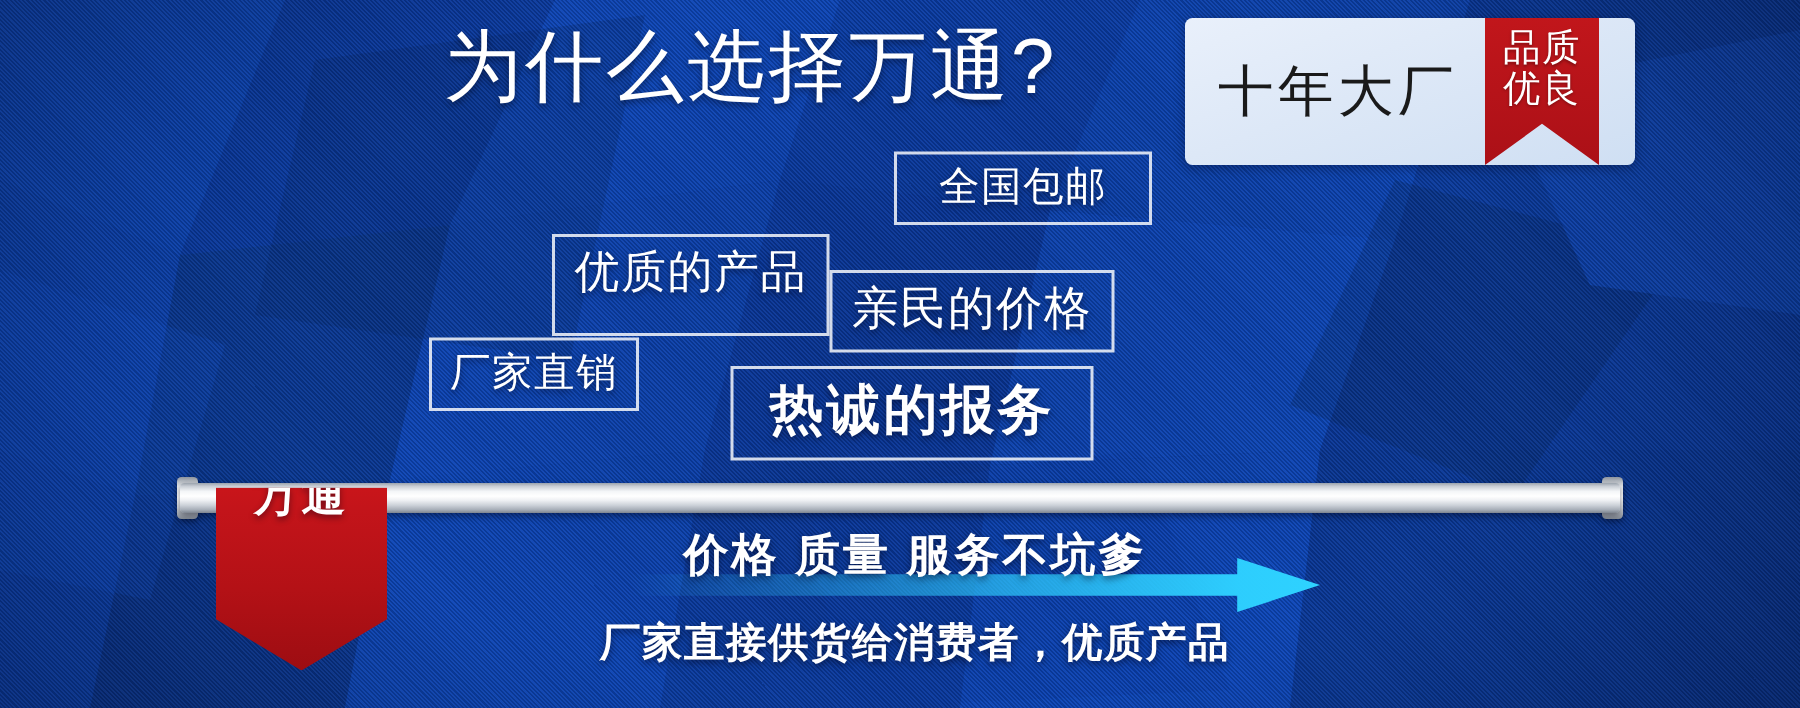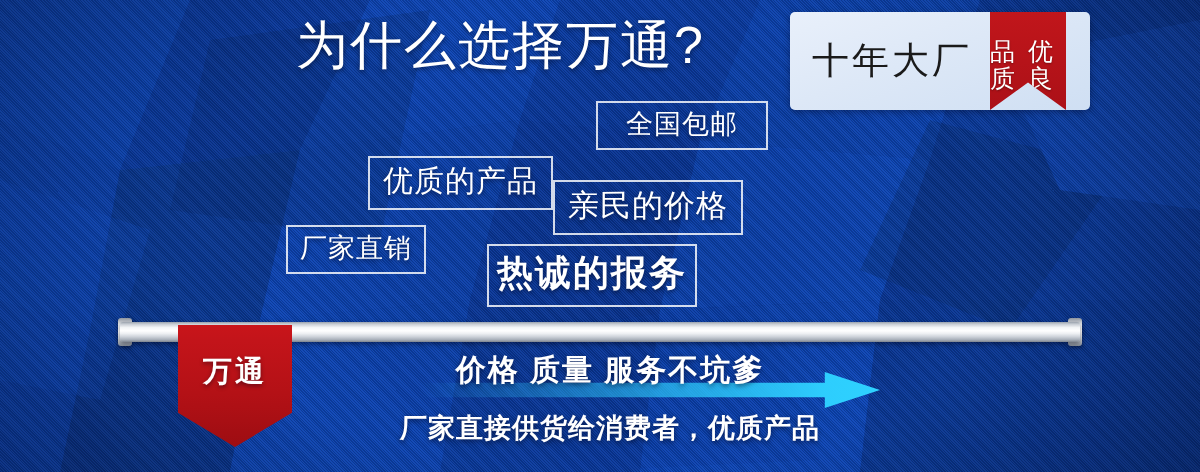--- a/index.html
+++ b/index.html
@@ -57,47 +57,47 @@
   #badge-text {
     position:absolute; left:22px; top:50%;
     transform:translateY(-50%);
     font-size:37px; color:#1a1a1a; letter-spacing:3px;
     white-space:nowrap; font-weight:400;
   }
   #ribbon {
     position:absolute; right:24px; top:0; width:76px; height:98px;
     background:linear-gradient(180deg,#c1161b 0%, #ab1017 100%);
     clip-path:polygon(0 0, 100% 0, 100% 100%, 50% 72%, 0 100%);
-    display:flex; flex-direction:row;
+    display:flex; flex-direction:column;
     align-items:center; justify-content:flex-start;
     padding-top:7px;
   }
   #ribbon span {
     color:#fff; font-size:25px; line-height:1.07;
     letter-spacing:1px; font-weight:400;
     text-shadow:0 1px 2px rgba(0,0,0,0.35);
   }
 
   
   .fbox {
     position:absolute;
     border:2px solid rgba(255,255,255,0.82);
     color:#ffffff;
     display:flex; align-items:center; justify-content:center;
     white-space:nowrap;
     text-shadow:0 2px 4px rgba(0,0,20,0.5);
     letter-spacing:1px;
   }
   #fbox0 { left:596px; top:101px; padding:3px 28px 6px; font-size:27px; }
-  #fbox1 { left:368px; top:156px; padding:3px 13px 6px; font-size:30px; }
+  #fbox1 { left:368px; top:156px; padding:3px 13px 20px; font-size:30px; }
   #fbox2 { left:553px; top:180px; padding:3px 13px 6px; font-size:31px; }
   #fbox3 { left:286px; top:225px; padding:3px 12px 6px; font-size:27px; }
   #fbox4 { left:838px; top:211px; padding:3px 13px 6px; font-size:30px; }
   #fbox5 {
-    left:487px; top:244px; padding:3px 8px 7px; font-size:36px;
+    left:487px; top:244px; padding:3px 24px 7px; font-size:36px;
     font-weight:bold; letter-spacing:2px;
   }
 
   
   #bar {
     left:120px; top:322px; width:960px; height:20px;
     background:linear-gradient(180deg,
        #9aa2ac 0%, #c9ced5 11%, #f4f6f8 28%, #ffffff 44%,
        #eef0f3 58%, #cdd2d9 74%, #a7aeb8 89%, #7d848f 100%);
     border-radius:3px;
@@ -107,25 +107,24 @@
     position:absolute; top:318px; width:14px; height:28px;
     background:linear-gradient(180deg,#8d949e 0%, #e6e9ed 22%, #ffffff 48%, #d4d9df 72%, #878e98 100%);
     border-radius:3px;
     box-shadow:0 2px 4px rgba(0,0,15,0.4);
   }
   #barcap-left  { left:118px; }
   #barcap-right { left:1068px; }
 
   .banner {
     position:absolute;
-    display:flex; align-items:center; justify-content:center;
+    display:flex; align-items:flex-start; justify-content:center;
     color:#ffffff;
     clip-path:polygon(0 0, 100% 0, 100% 72%, 50% 100%, 0 72%);
     box-shadow:0 3px 8px rgba(0,0,15,0.35);
-    margin-left:34px;
   }
   .banner span {
     font-size:29px; font-weight:bold; letter-spacing:3px;
     text-shadow:0 2px 4px rgba(0,0,20,0.45);
     transform:translateY(-14px);
   }
   #banner-left {
     left:144px; top:325px; width:114px; height:122px;
     background:linear-gradient(180deg,#c9151a 0%, #c3141a 12%, #b41116 55%, #9d0d12 100%);
   }

